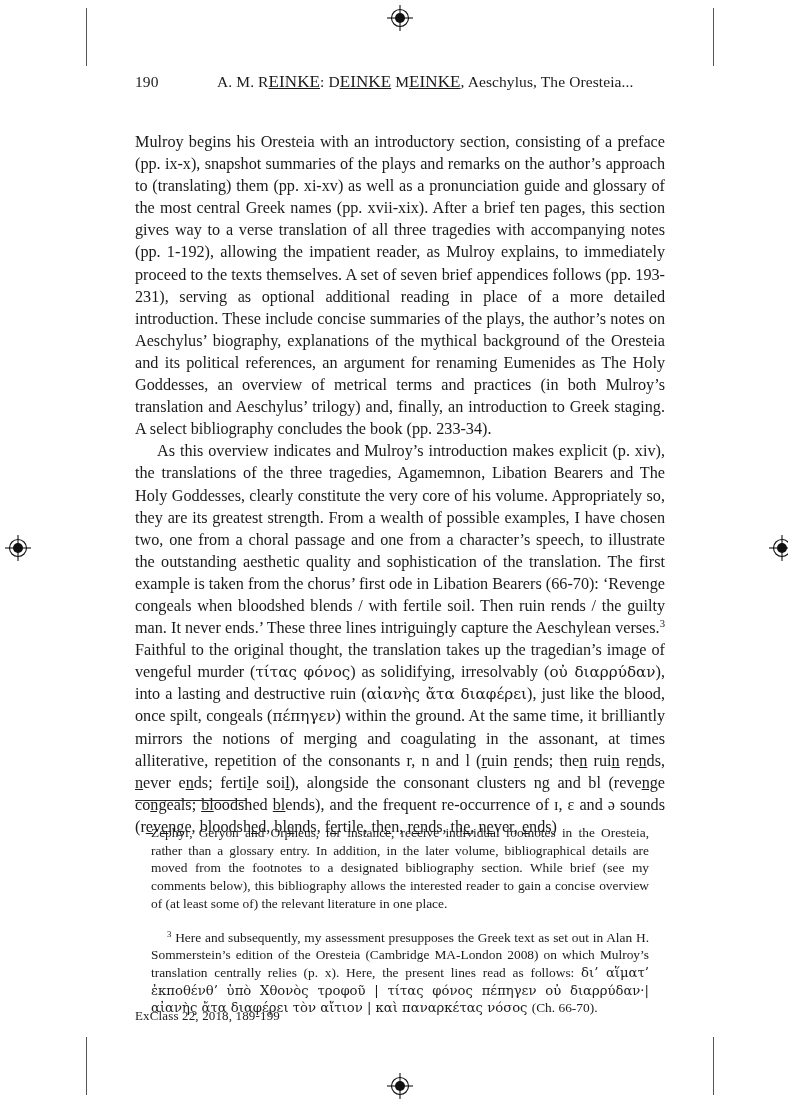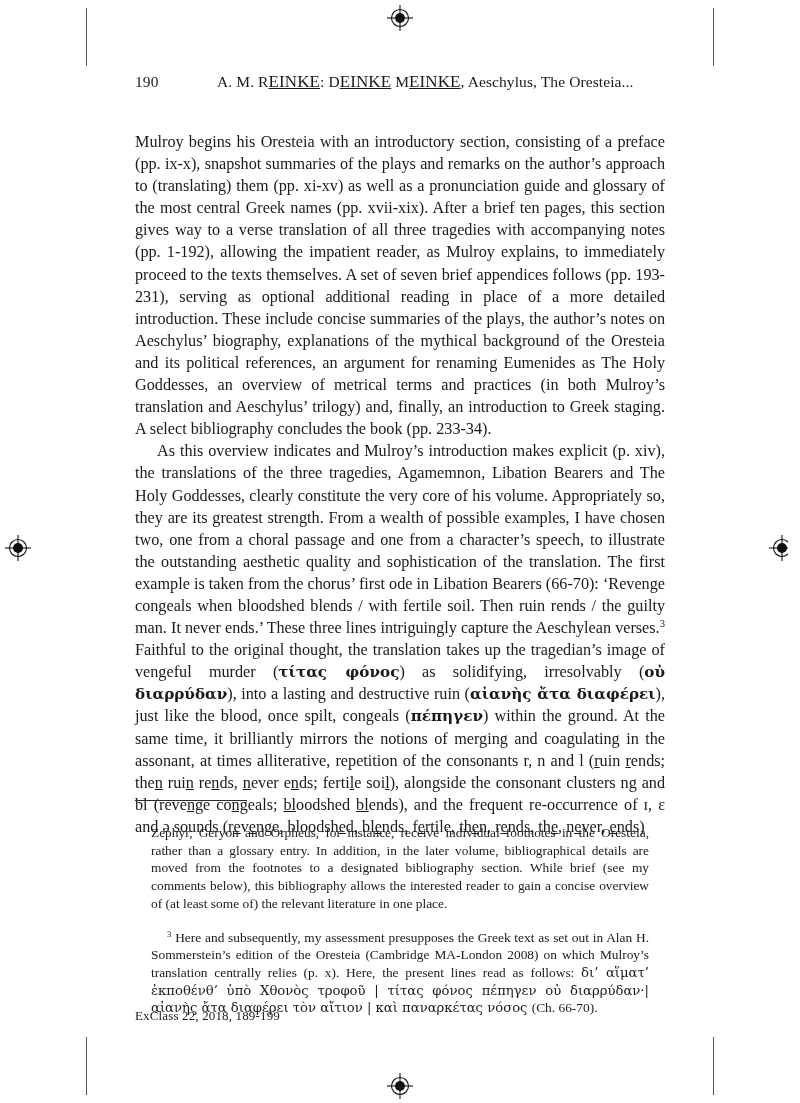--- a/index.html
+++ b/index.html
@@ -91,21 +91,20 @@
   .body-block p {
     margin: 0;
     text-indent: 0;
   }
   .body-block p.indented {
     text-indent: 22px;
   }
   .gk {
     font-family: "DejaVu Serif", "Liberation Serif", serif;
     font-size: 15.2px;
-    font-weight: bold;
   }
   .u { text-decoration: underline; text-underline-offset: 1px; }
   sup {
     font-size: 0.66em;
     vertical-align: super;
     line-height: 0;
   }
 
   
   .fn-rule {

